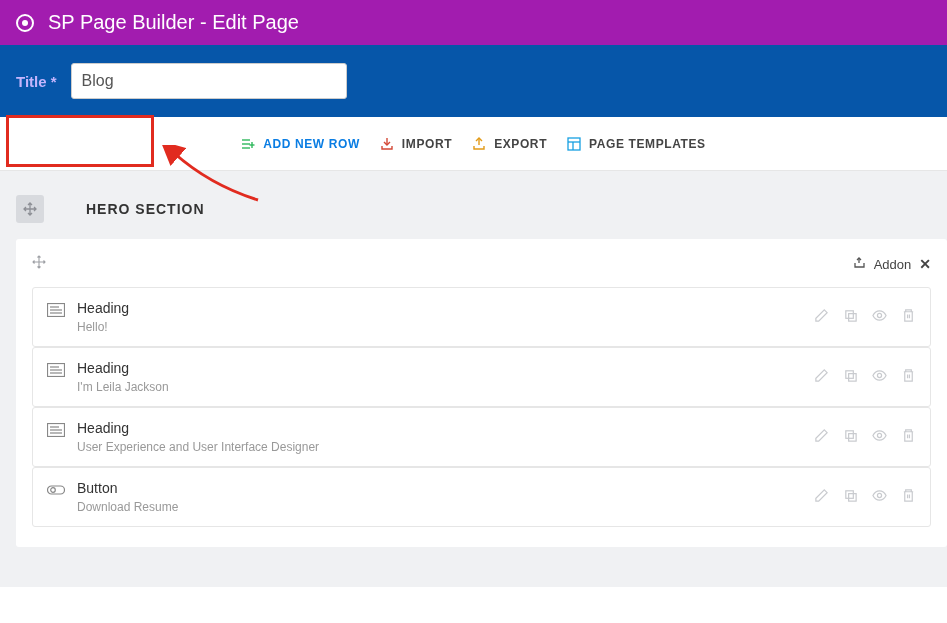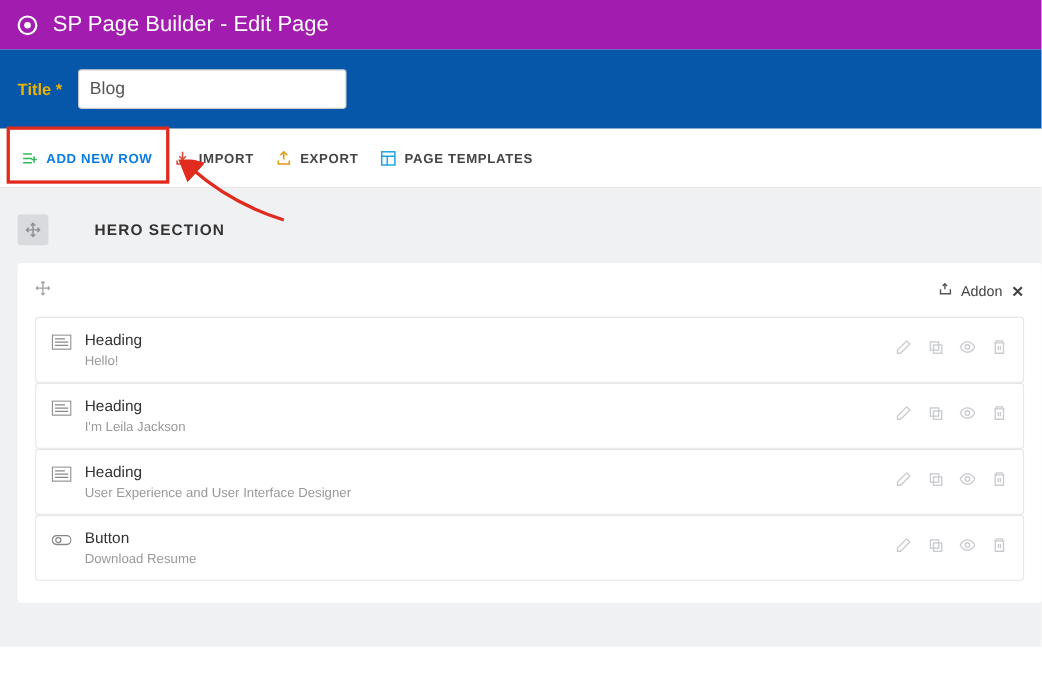--- a/index.html
+++ b/index.html
@@ -2,23 +2,23 @@
 <html><head>
 <meta charset="utf-8">
 <style>
 * { margin: 0; padding: 0; box-sizing: border-box; }
 body { font-family: -apple-system, BlinkMacSystemFont, "Segoe UI", Helvetica, Arial, sans-serif; background: #fff; width: 947px; }
 .header { background: #a21caf; height: 45px; display: flex; align-items: center; padding: 0 16px; }
 .header-icon { width: 18px; height: 18px; border: 2px solid #fff; border-radius: 50%; position: relative; margin-right: 14px; flex-shrink:0;}
 .header-icon::after { content: ""; position: absolute; width: 6px; height: 6px; background: #fff; border-radius: 50%; top: 50%; left: 50%; transform: translate(-50%, -50%); }
 .header-title { color: #fff; font-size: 20px; font-weight: 400; }
 .title-bar { background: #0656a9; padding: 18px 16px; display: flex; align-items: center; }
-.title-label { color: #eab308; font-size: 15px; font-weight: 600; margin-right: 14px; }
-.title-field { width: 244px; height: 36px; border: 1px solid #ccc; border-radius: 3px; font-size: 16px; padding: 0 10px; color: #555; }
-.toolbar { background: #fff; border-bottom: 1px solid #e6e6e6; display: flex; align-items: center; padding: 0 10px; position: relative; height: 54px;}
+.title-label { color: #c4b5fd; font-size: 15px; font-weight: 600; margin-right: 14px; }
+.title-field { width: 276px; height: 36px; border: 1px solid #ccc; border-radius: 3px; font-size: 16px; padding: 0 10px; color: #555; }
+.toolbar { background: #fff; border-bottom: 1px solid #e6e6e6; display: flex; align-items: center; padding: 0 10px; position: relative; height: 54px; justify-content: center;}
 .tool-btn { display: flex; align-items: center; padding: 0 10px; height: 42px; font-size: 12px; font-weight: 700; letter-spacing: 0.6px; cursor: pointer; color: #444; }
 .tool-btn .ti { margin-right: 8px; flex-shrink:0; display:flex; align-items:center; }
 .highlight-box { border: 3px solid #e12b1f; position: absolute; left: 6px; top: -2px; width: 148px; height: 52px; pointer-events: none; }
 .arrow-svg { position: absolute; left: 150px; top: 28px; pointer-events:none;}
 .content-area { background: #f0f1f3; padding: 16px 0 40px 16px; }
 .section-header { display: flex; align-items: center; margin-bottom: 16px; margin-top: 8px; gap: 32px;}
 .drag-handle { width: 28px; height: 28px; background: #d8dade; border-radius: 3px; display: flex; align-items: center; justify-content: center; margin-right: 10px; }
 .section-title { font-size: 14px; font-weight: 700; letter-spacing: 1px; color: #333; }
 .column-panel { background: #fff; border-radius: 3px; padding: 14px 16px 20px 16px; margin-right: 0; }
 .column-head { display: flex; align-items: flex-end; justify-content: space-between; margin-bottom: 12px; padding: 2px 0;}

